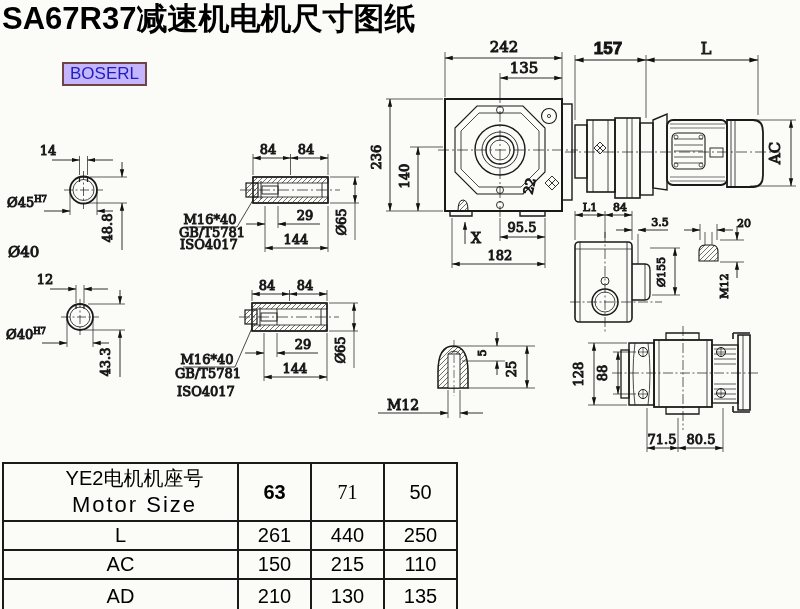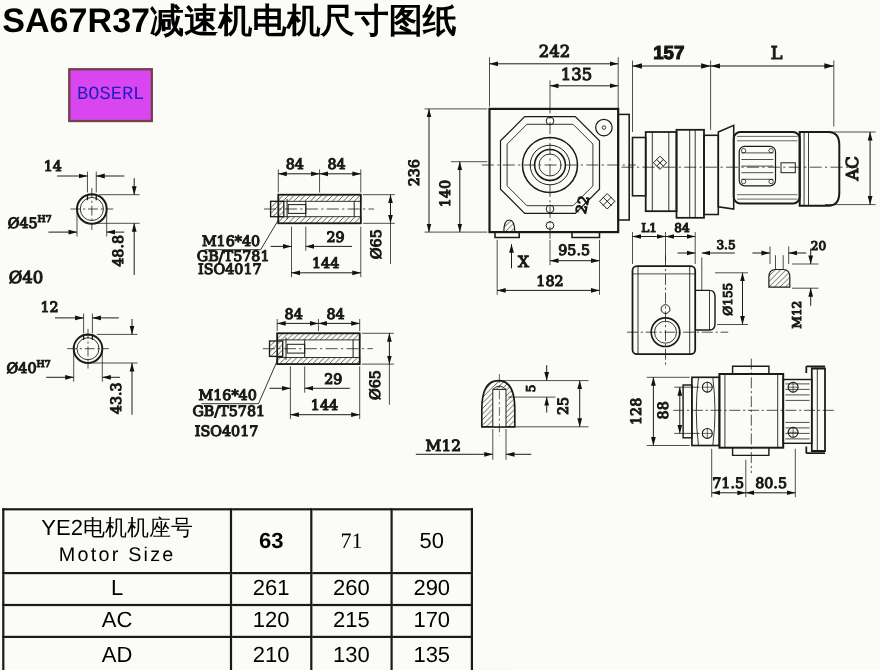--- a/index.html
+++ b/index.html
@@ -1,32 +1,32 @@
 <!DOCTYPE html>
 <html><head>
 <meta charset="utf-8">
 <style>
   html,body{margin:0;padding:0;background:#ddd;}
   .stage{position:relative;width:800px;height:609px;background:#fbfbf8;overflow:hidden;
          font-family:"DejaVu Serif",serif;}
   .title{position:absolute;left:2px;top:-2px;font-family:"Liberation Sans",sans-serif;
          font-weight:bold;font-size:31px;color:#000;white-space:nowrap;letter-spacing:0px;}
   .logo{position:absolute;left:62px;top:62px;border:2px solid #6e4444;color:#1f1fbf;
-        font-family:Liberation Mono, monospace;font-size:17px;padding:13px 6px;background:#d946ef;}
+        font-family:Liberation Sans, sans-serif;font-size:17px;padding:0px 6px;background:#c4b5fd;}
   svg{position:absolute;left:0;top:0;}
   svg text{fill:#111;font-family:"DejaVu Serif",serif;}
   .dt{font-size:13px;}
   .dts{font-size:11px;}
   .dtb{font-family:"Liberation Sans",sans-serif;font-weight:bold;font-size:17px;}
   .spec{position:absolute;left:2px;top:462px;border-collapse:collapse;table-layout:fixed;
         font-family:"Liberation Sans",sans-serif;color:#000;}
   .spec td{border:2.5px solid #1a1a1a;text-align:center;vertical-align:middle;
            font-size:20px;padding:0;background:#fbfbf8;}
   .spec .hdr{line-height:1.25;}
-  .spec .hdr .en{font-size:18px;letter-spacing:2px;}
+  .spec .hdr .en{font-size:22px;letter-spacing:2px;}
 </style>
 </head>
 <body>
 
 <div class="stage">
 
   <div class="title">SA67R37减速机电机尺寸图纸</div>
   <div class="logo">BOSERL</div>
 
   <svg width="800" height="609" viewBox="0 0 800 609">
@@ -340,39 +340,39 @@
         <line x1="678" y1="448" x2="723" y2="448" marker-start="url(#arr)" marker-end="url(#arr)" stroke-width="0.9"></line>
         <text class="dt" x="662" y="444" text-anchor="middle">71.5</text>
         <text class="dt" x="701" y="444" text-anchor="middle">80.5</text>
       </g>
     </g>
   </svg>
 
   <table class="spec">
     <tbody>
       <tr style="height:58px;">
-        <td style="width:205px;" class="hdr">
+        <td style="width:205px;padding-left:28px;" class="hdr">
           <div>YE2电机机座号</div>
           <div class="en">Motor Size</div>
         </td>
         <td style="width:71px;font-weight:bold;">63</td>
         <td style="width:71px;font-family:Liberation Serif, serif;">71</td>
         <td style="width:71px;">50</td>
       </tr>
       <tr style="height:29px;">
         <td>L</td>
         <td>261</td>
-        <td>260</td>
-        <td>290</td>
+        <td>440</td>
+        <td>250</td>
       </tr>
       <tr style="height:29px;">
         <td>AC</td>
-        <td>120</td>
+        <td>150</td>
         <td>215</td>
-        <td>170</td>
+        <td>110</td>
       </tr>
       <tr style="height:35px;">
         <td>AD</td>
         <td>210</td>
         <td>130</td>
         <td>135</td>
       </tr>
     </tbody>
   </table>
 

